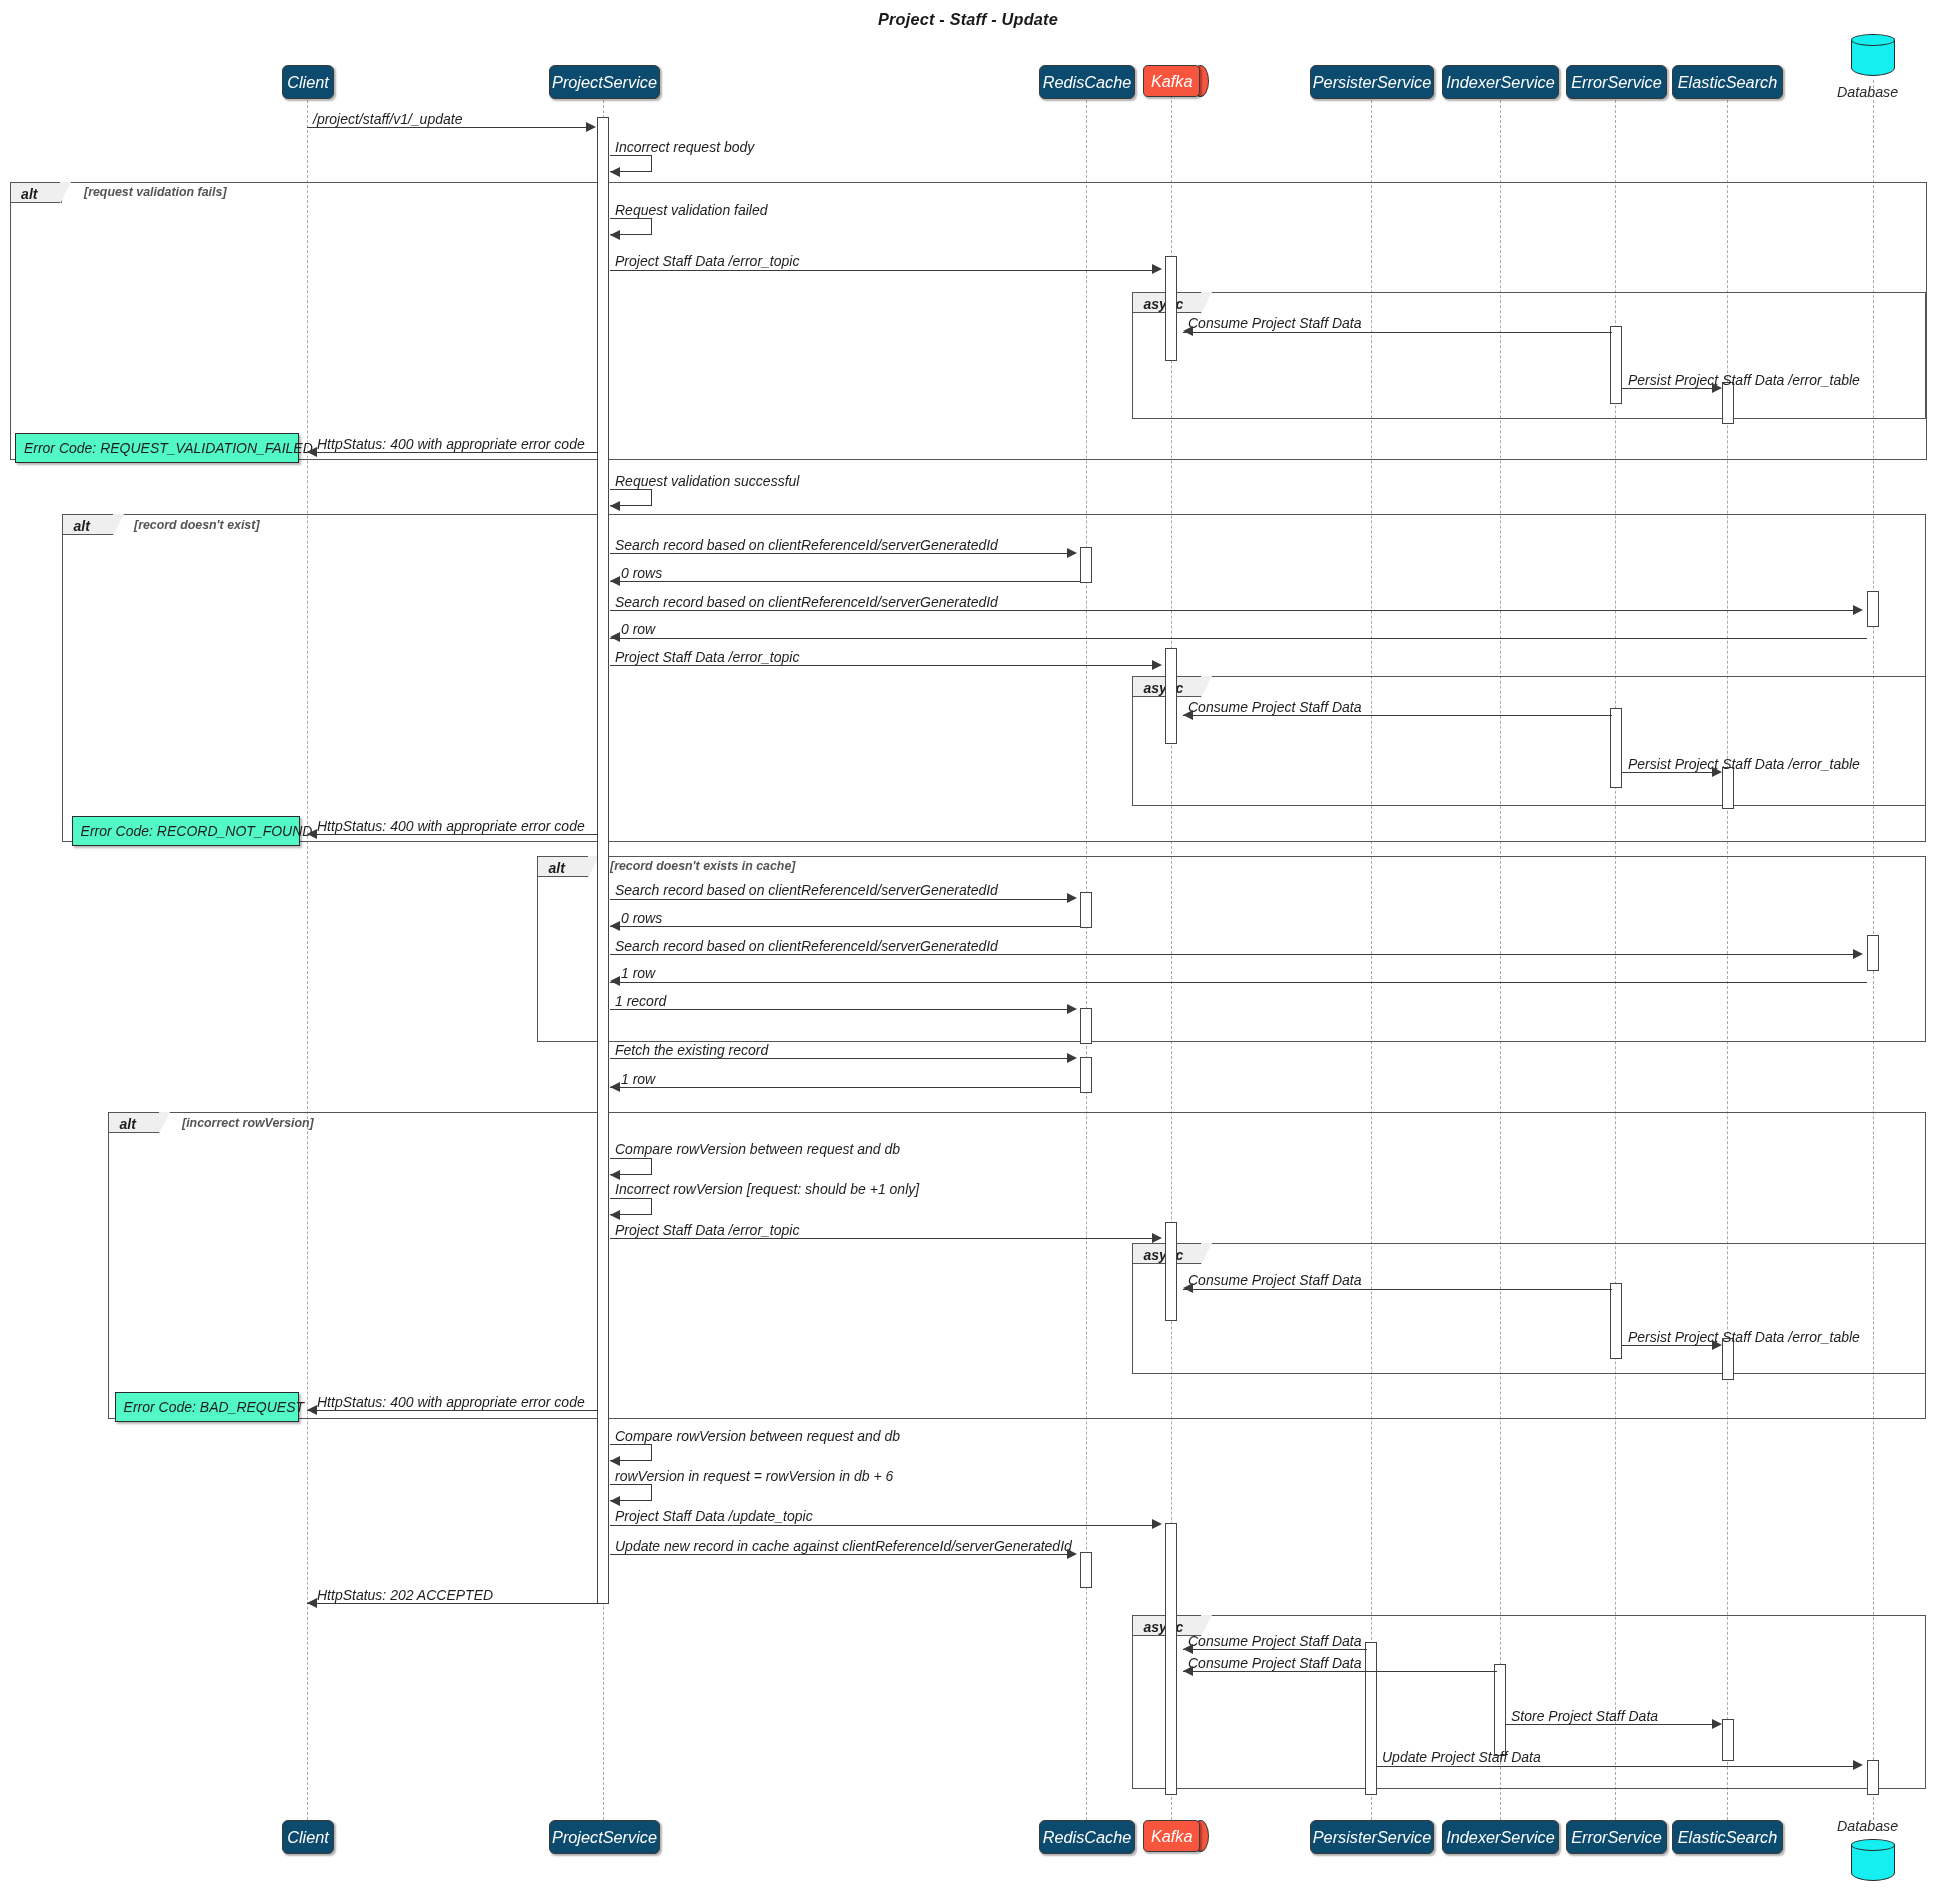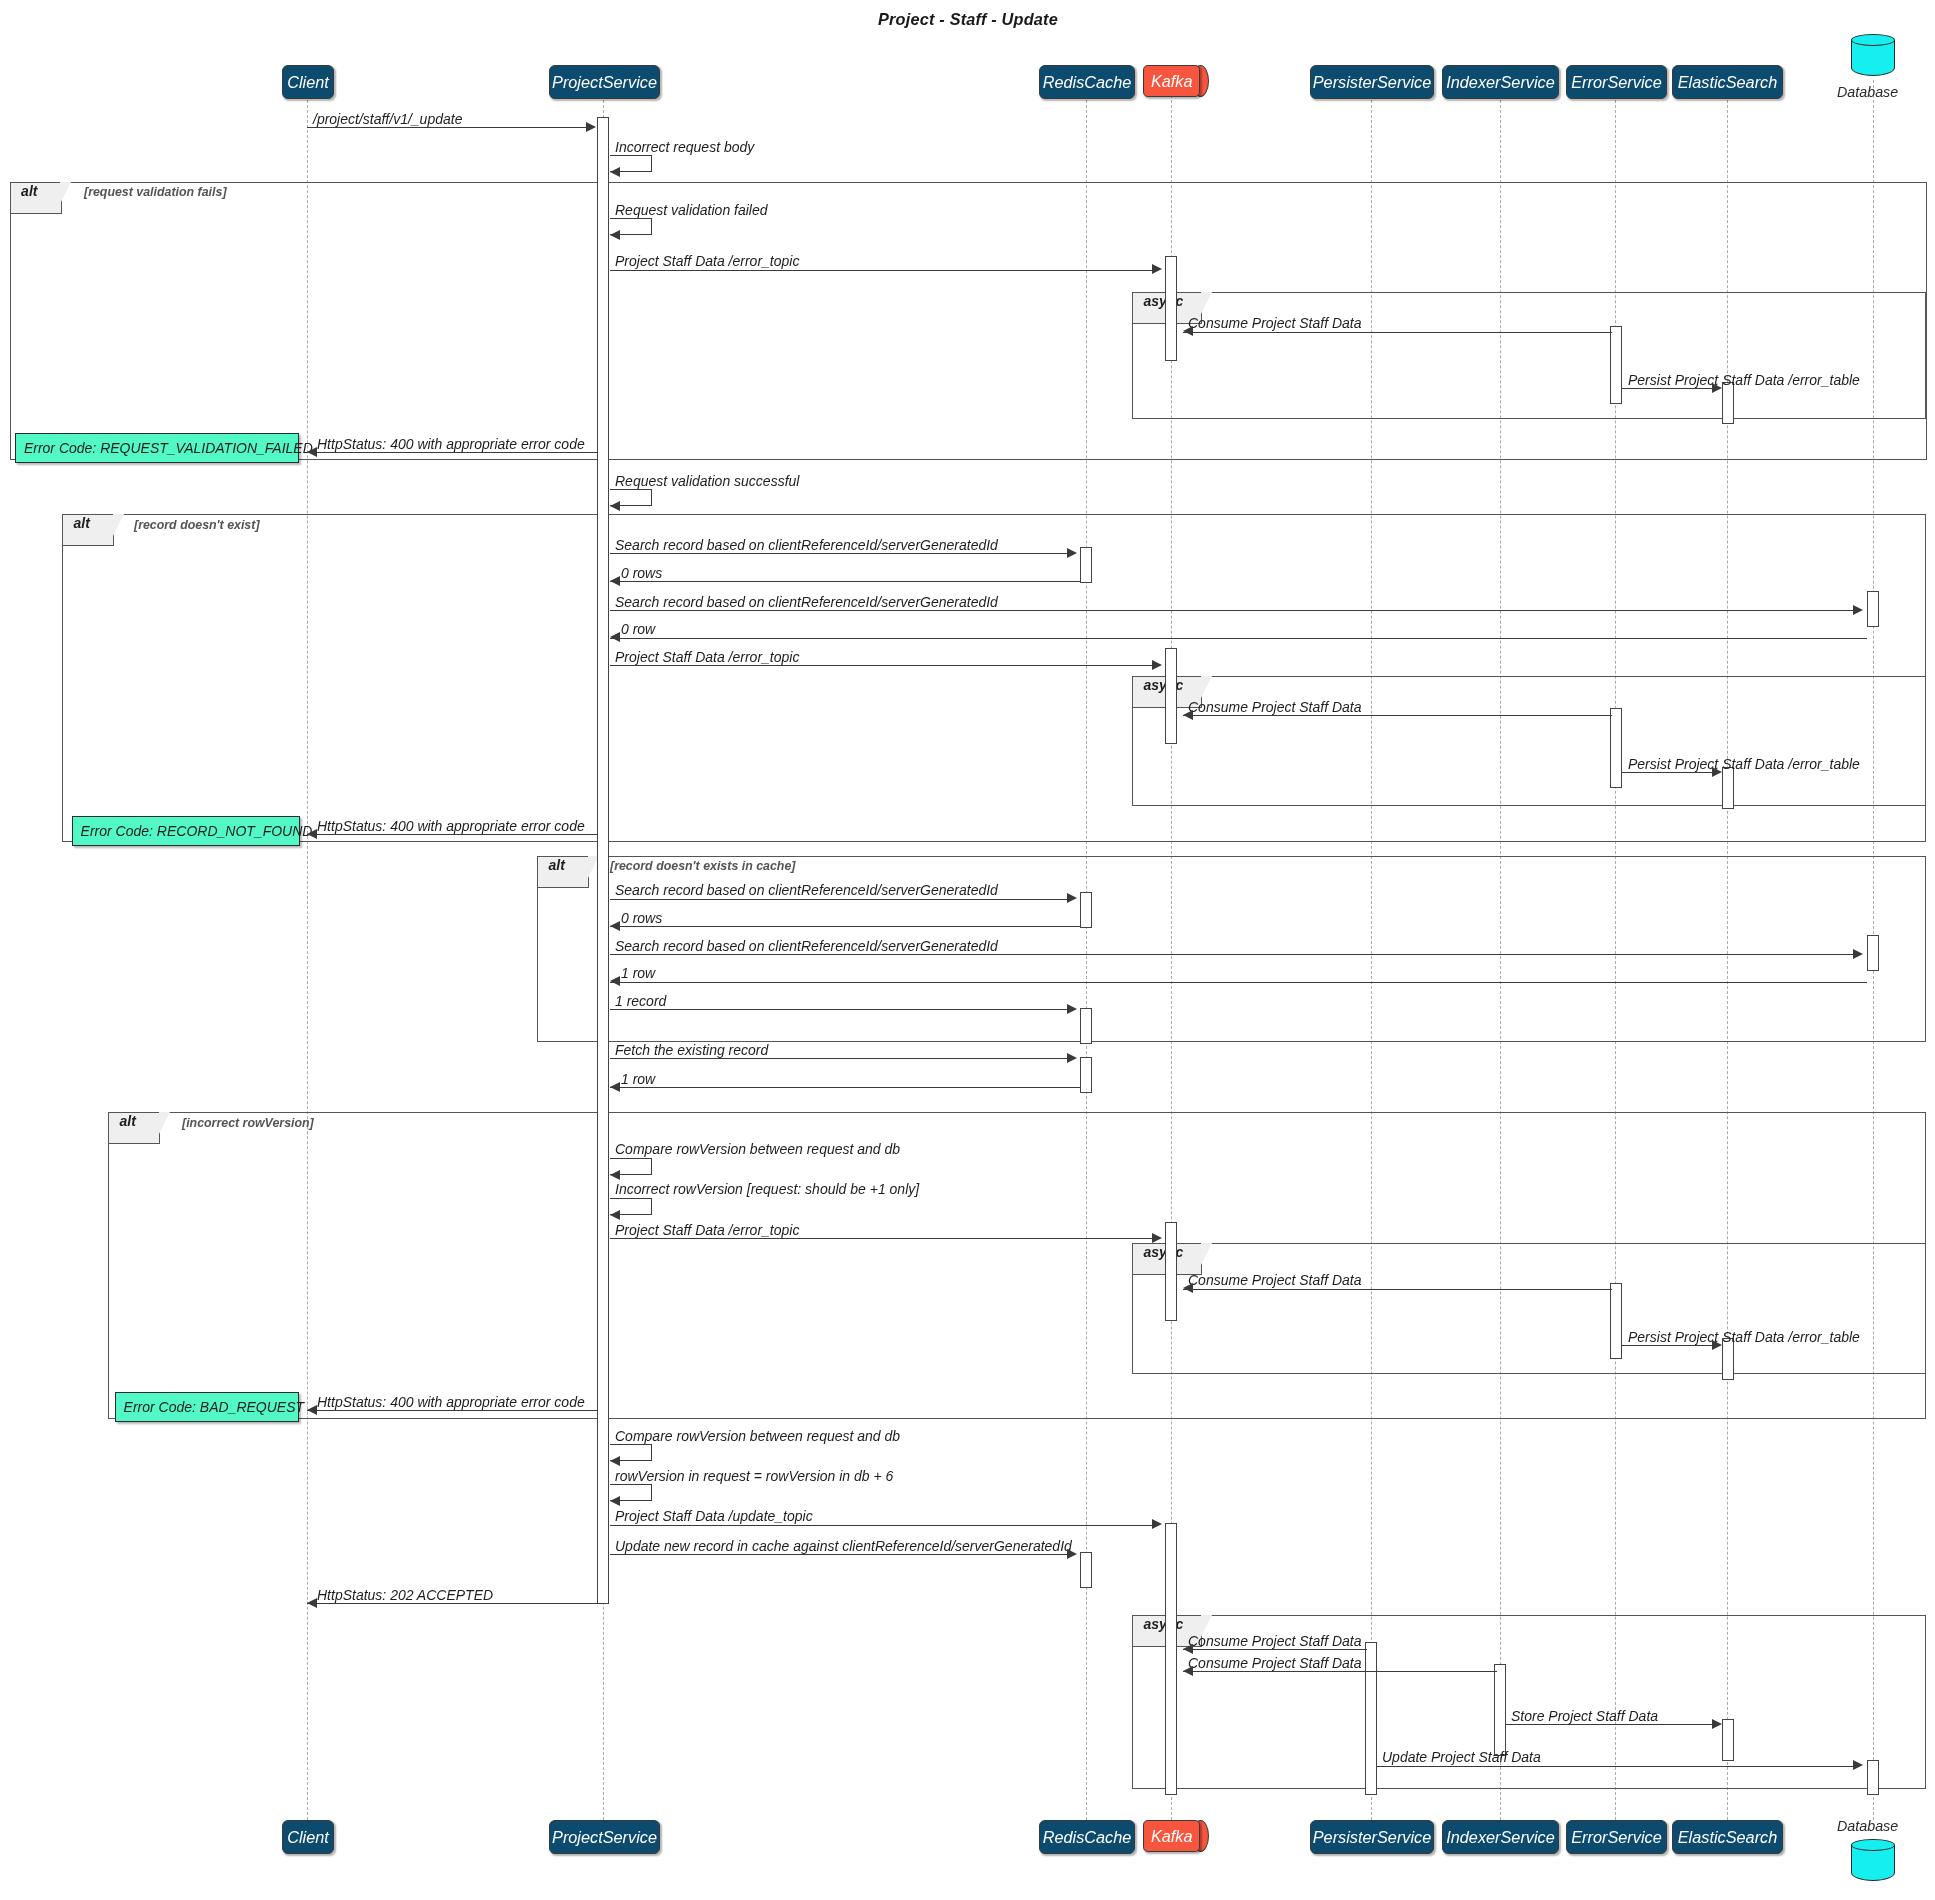--- a/index.html
+++ b/index.html
@@ -38,22 +38,22 @@
           border-bottom:5.3px solid transparent;border-left:10.5px solid #3a3a3a;}
   .head-l{position:absolute;width:0;height:0;border-top:5.3px solid transparent;
           border-bottom:5.3px solid transparent;border-right:10.5px solid #3a3a3a;}
   .mlabel{position:absolute;font-size:14px;color:#1e1e1e;white-space:nowrap;}
 
   
   .self{position:absolute;border:1.2px solid #3a3a3a;border-left:none;box-sizing:border-box;}
 
   
   .frame{position:absolute;border:1.1px solid #555;box-sizing:border-box;background:transparent;}
-  .ftab{position:absolute;height:32px;background:#EFEFEF;border:1.1px solid #555;
-        box-sizing:border-box;display:flex;align-items:flex-start;padding-left:10.5px;
+  .ftab{position:absolute;height:21px;background:#EFEFEF;border:1.1px solid #555;
+        box-sizing:border-box;display:flex;align-items:flex-end;padding-left:10.5px;
         font-weight:bold;font-size:14px;color:#1e1e1e;}
   .ftab:after{content:"";position:absolute;right:-10.5px;top:-1.1px;width:0;height:0;
         border-top:22px solid #EFEFEF;border-right:11.5px solid transparent;}
   .fcond{position:absolute;font-size:12.4px;font-weight:bold;color:#555;white-space:nowrap;}
 
   
   .note{position:absolute;background:#52F8C6;border:1.3px solid #2b2b2b;
         font-size:14px;color:#1e1e1e;box-sizing:border-box;
         padding:4.8px 8.6px 4.8px 7.6px;line-height:1.30;white-space:pre;
         box-shadow:1.9px 1.9px 1.9px rgba(0,0,0,.28);}

